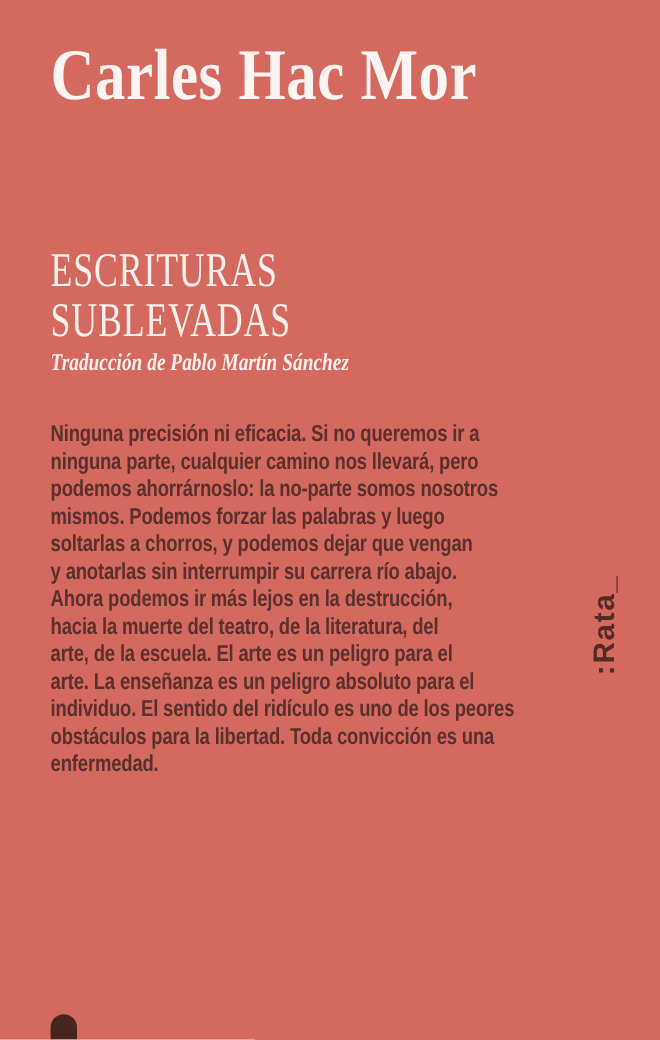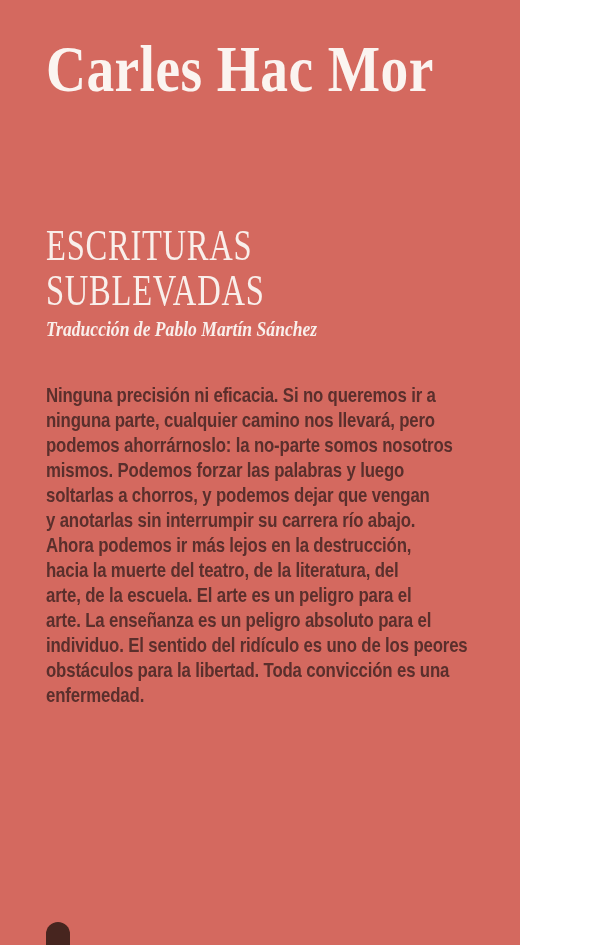--- a/index.html
+++ b/index.html
@@ -1,21 +1,21 @@
 <!DOCTYPE html>
 <html><head>
 <meta charset="utf-8">
 <style>
   * { margin: 0; padding: 0; box-sizing: border-box; }
   html, body { width: 600px; height: 945px; }
   body { font-family: "Liberation Sans", sans-serif; }
 
   .cover {
     position: relative;
-    width: 520px;
+    width: 600px;
     height: 945px;
     background: #d4695f;
     overflow: hidden;
   }
 
   
   .author {
     position: absolute;
     left: 46px;
     top: 36px;

